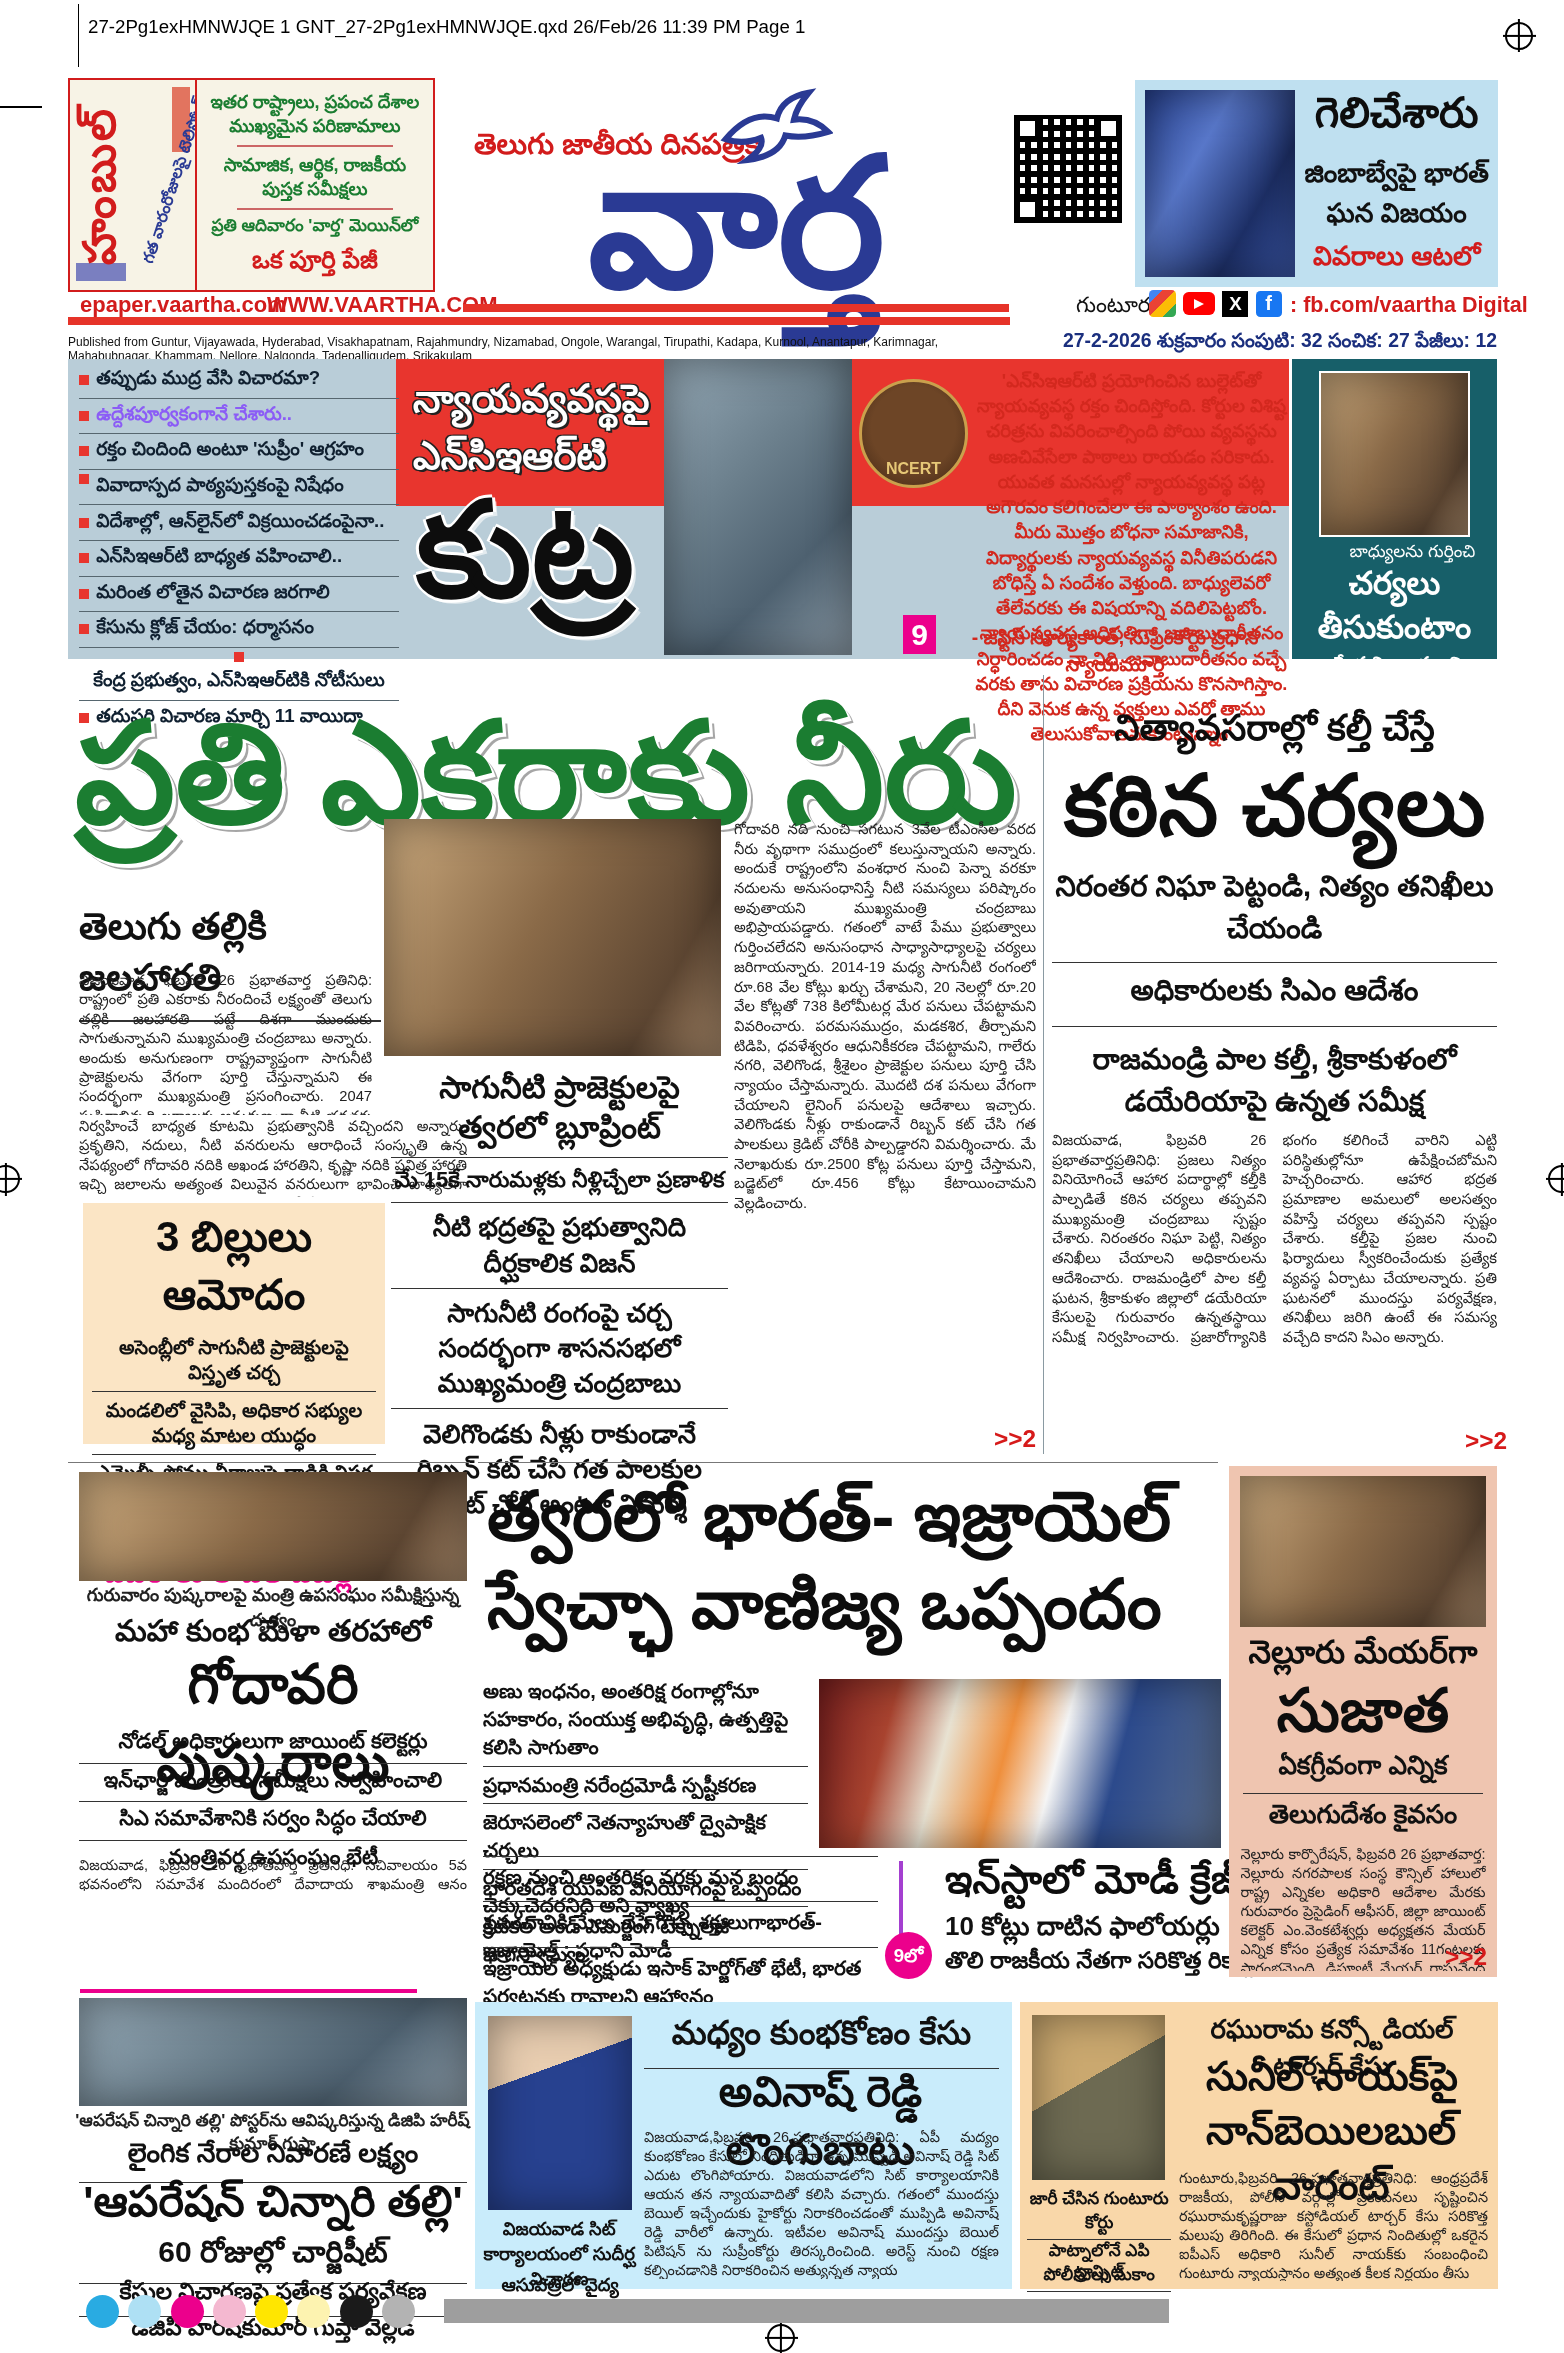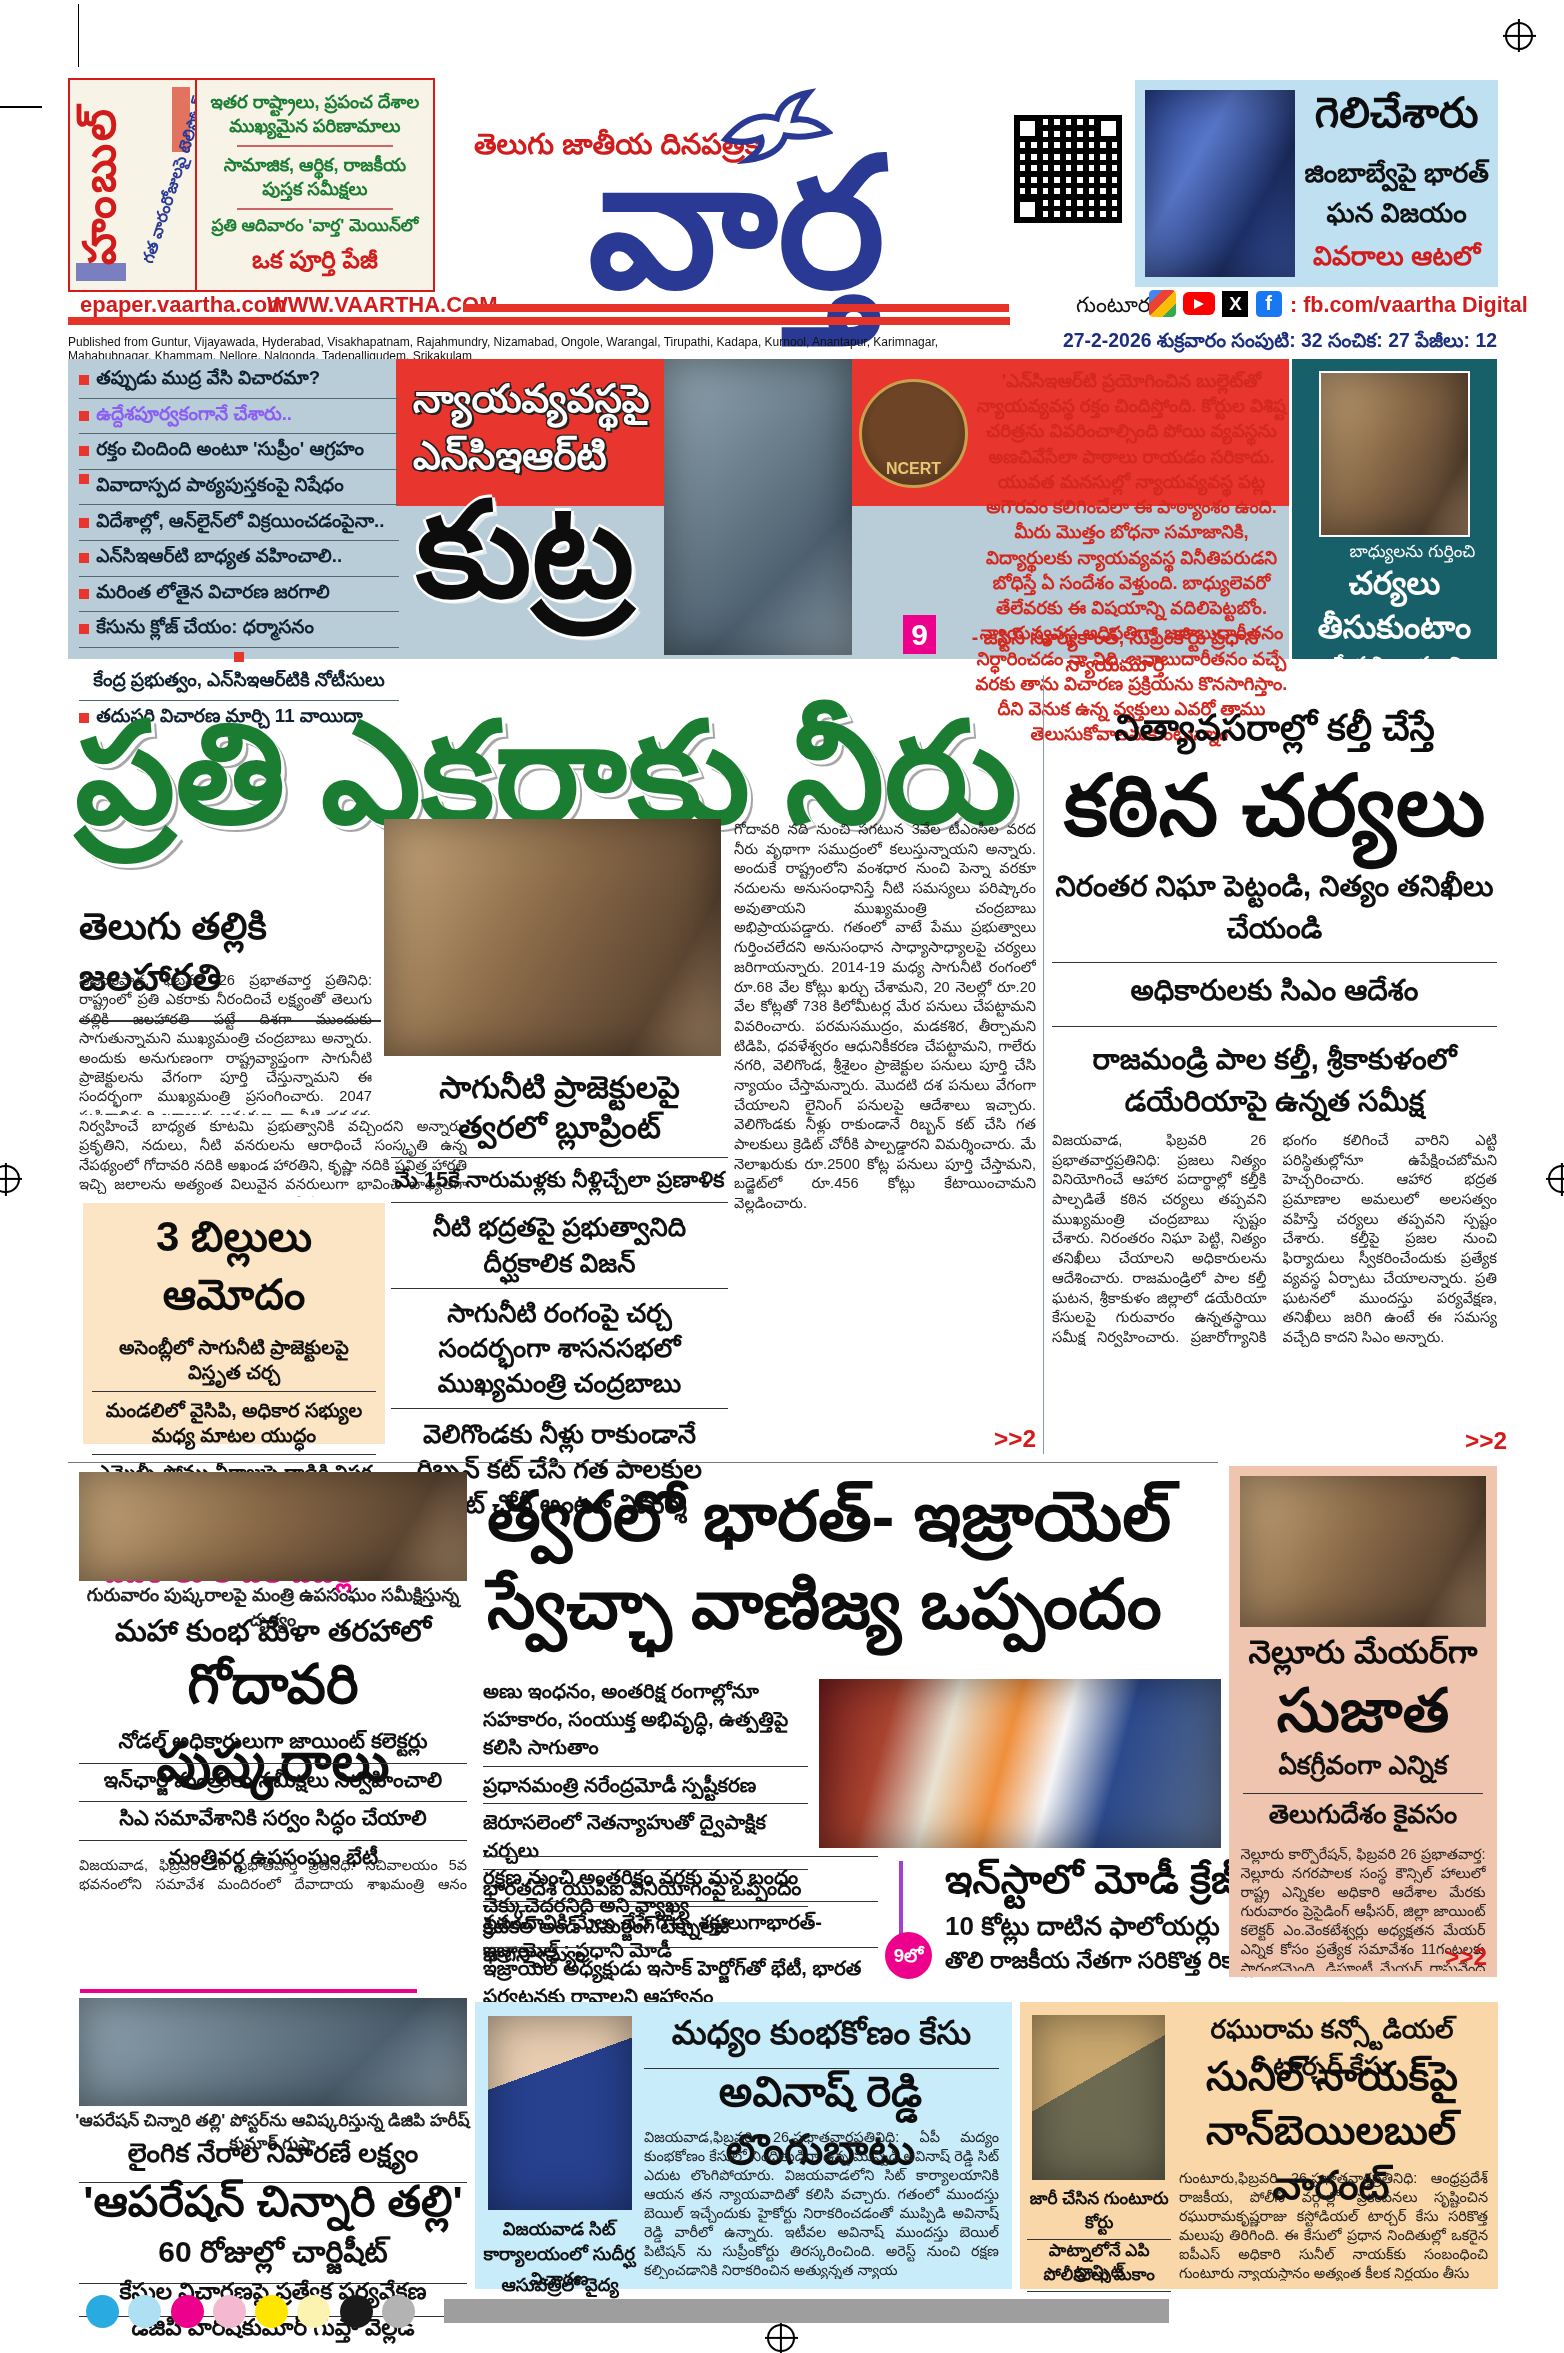--- a/index.html
+++ b/index.html
@@ -21,20 +21,21 @@
   .dot{width:33px;height:33px;border-radius:50%;display:inline-block;margin-right:9.3px;}
   .phl{box-shadow:inset 0 0 43px rgba(0,0,0,.45);}
 </style>
 </head>
 <body>
 
 <div class="page">
 
   <div class="abs" style="left:78px;top:4.3px;width:1.4px;height:63px;background:#000;"></div>
   <div class="abs" style="left:0;top:106px;width:42px;height:2.2px;background:#000;"></div>
+  <div class="abs file-info" style="left:88px;top:16px;font-size:18.7px;color:#000;white-space:nowrap;">27-2Pg1exHMNWJQE 1 GNT_27-2Pg1exHMNWJQE.qxd  26/Feb/26  11:39 PM  Page 1</div>
   <div class="abs reg" style="left:1505px;top:21.5px;"></div>
   <div class="abs reg" style="left:-8.6px;top:1165px;"></div>
   <div class="abs reg" style="left:1548px;top:1165px;"></div>
   <div class="abs reg" style="left:767px;top:2324px;"></div>
 
   <div class="abs" style="left:68px;top:78px;width:363px;height:210px;border:2.9px solid #d21c1c;background:#f7f3e6;display:flex;">
     <div style="width:36%;position:relative;border-right:2.2px solid #d21c1c;overflow:hidden;">
       <div class="abs" style="right:4.3px;top:7.2px;width:18.7px;height:65px;background:#e2745f;"></div>
       <div class="abs" style="left:5.7px;bottom:8.6px;width:50px;height:18.7px;background:#7a7fc0;"></div>
       <div class="abs" style="left:4.3px;top:185px;transform:rotate(-90deg);transform-origin:left top;font-size:45px;font-weight:900;color:#d21c1c;white-space:nowrap;letter-spacing:2.9px;">హంబుల్</div>

